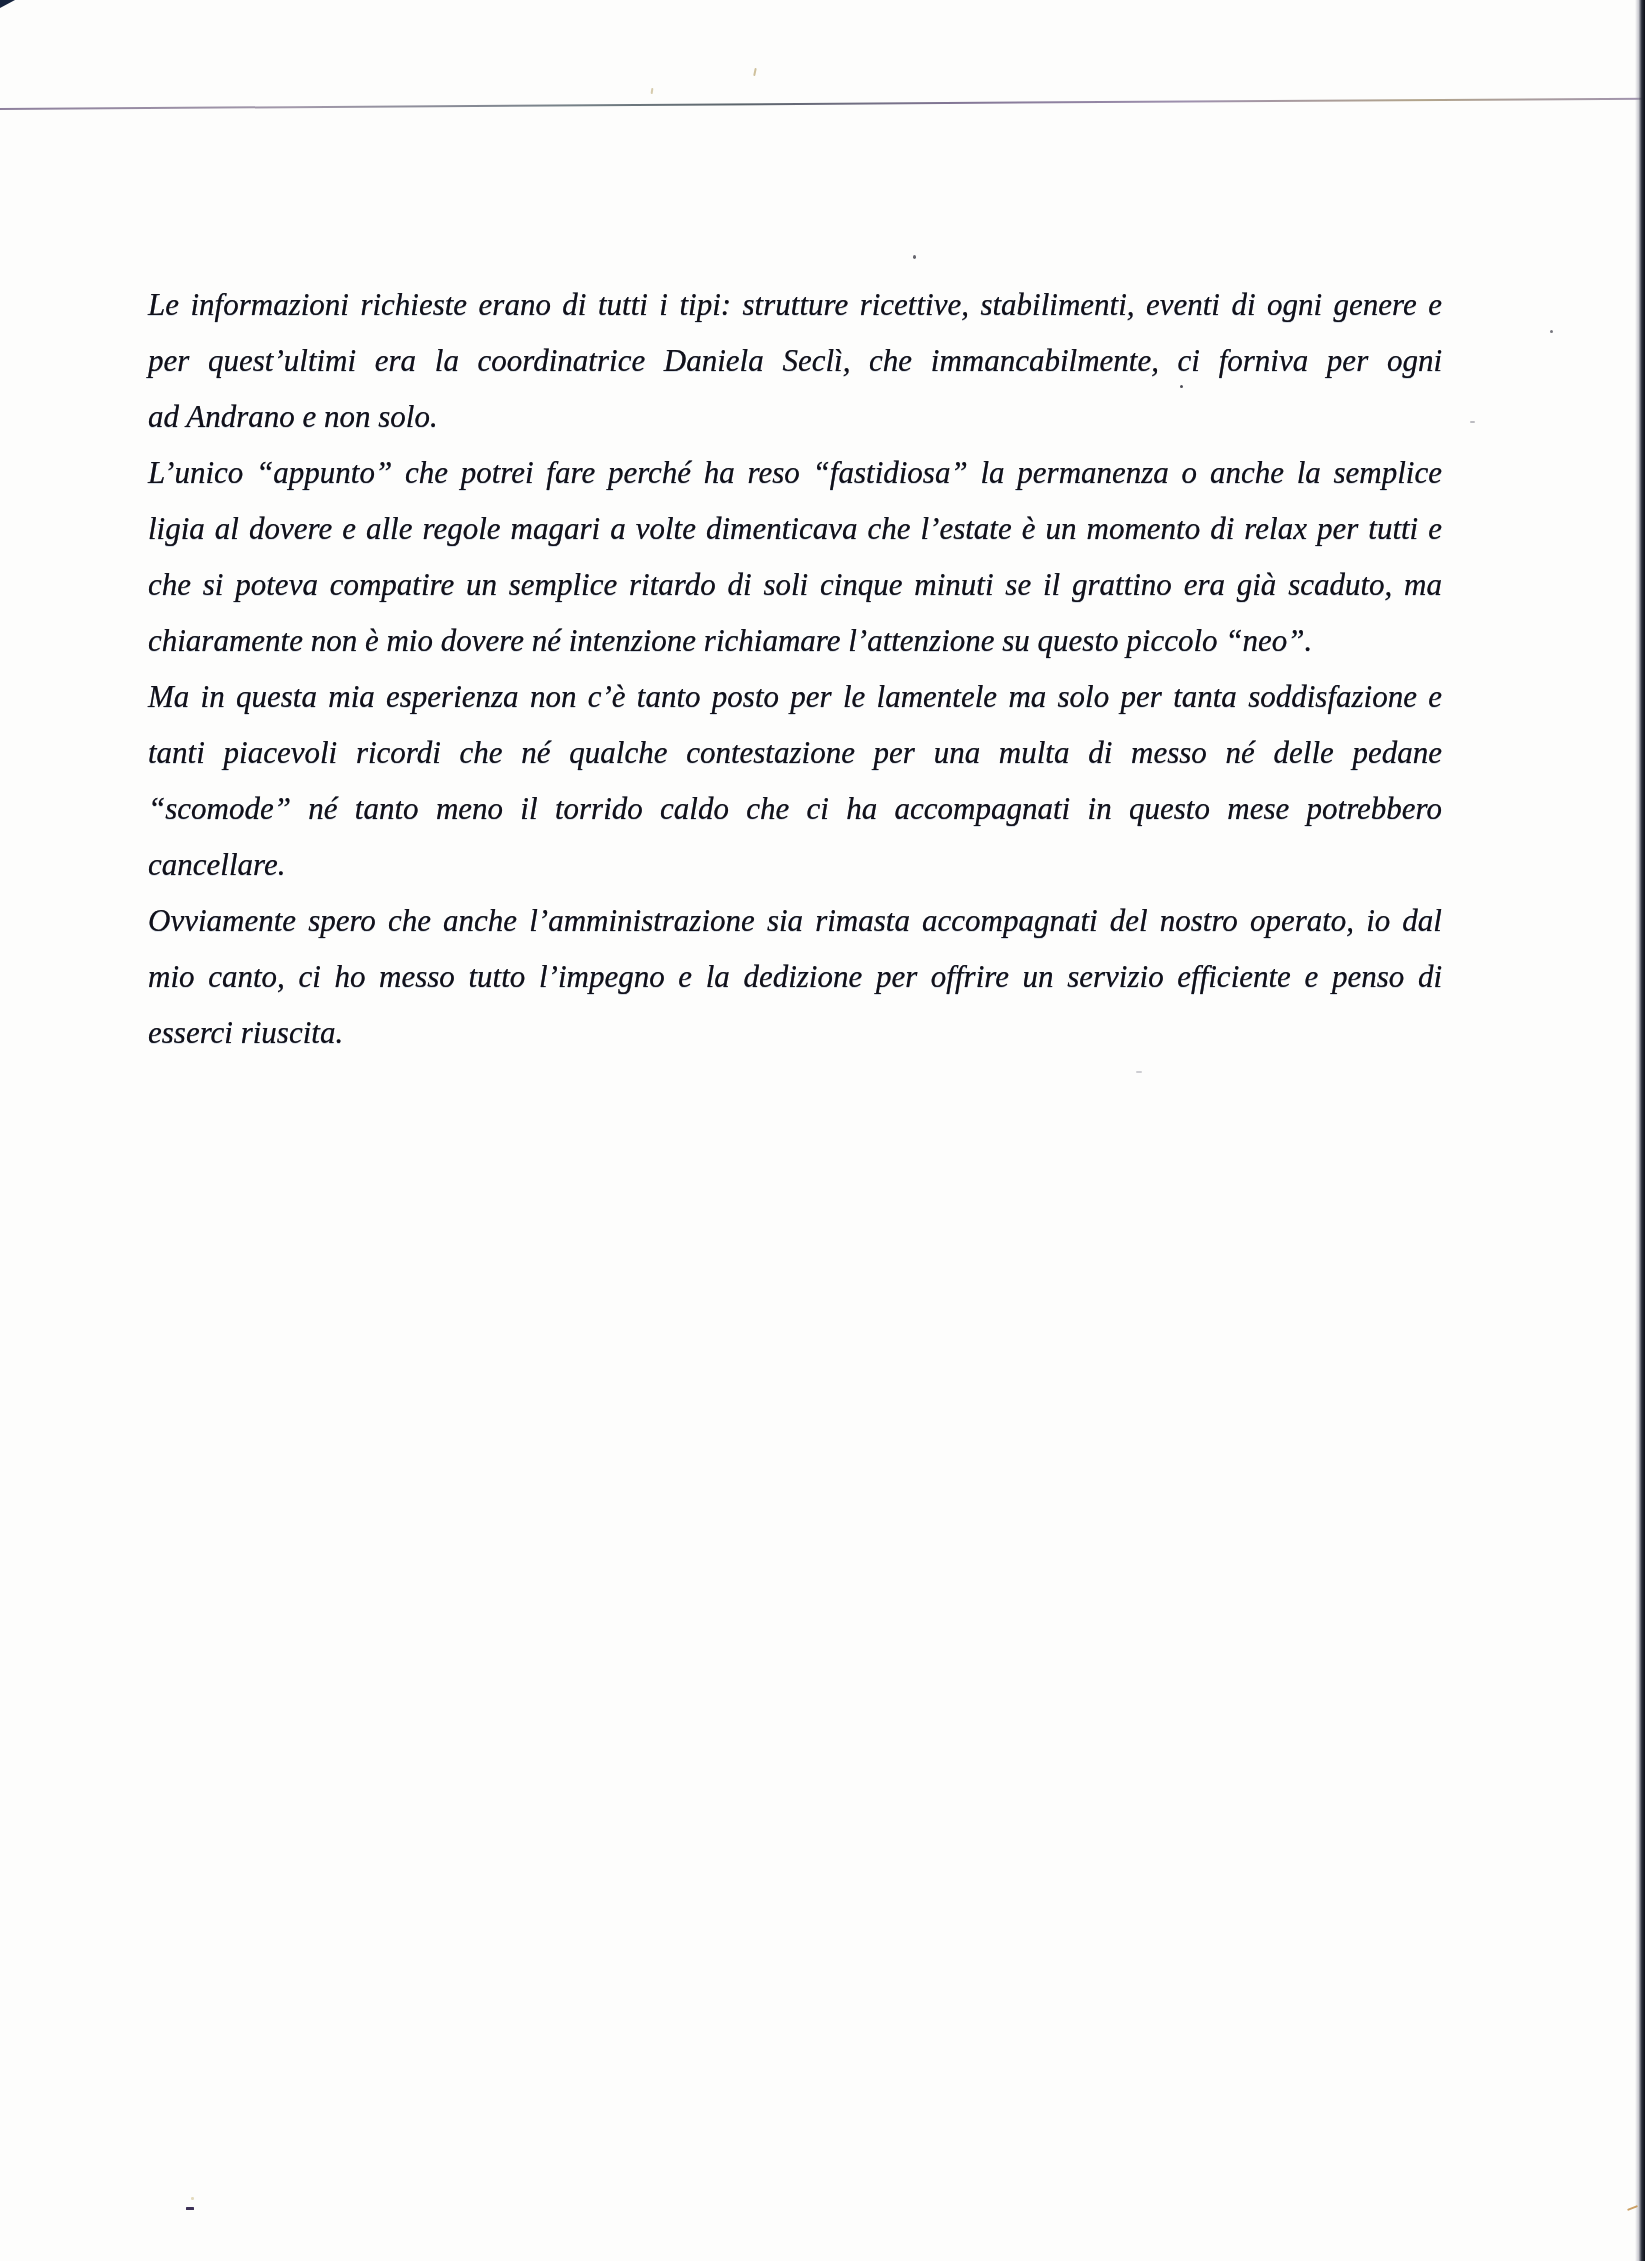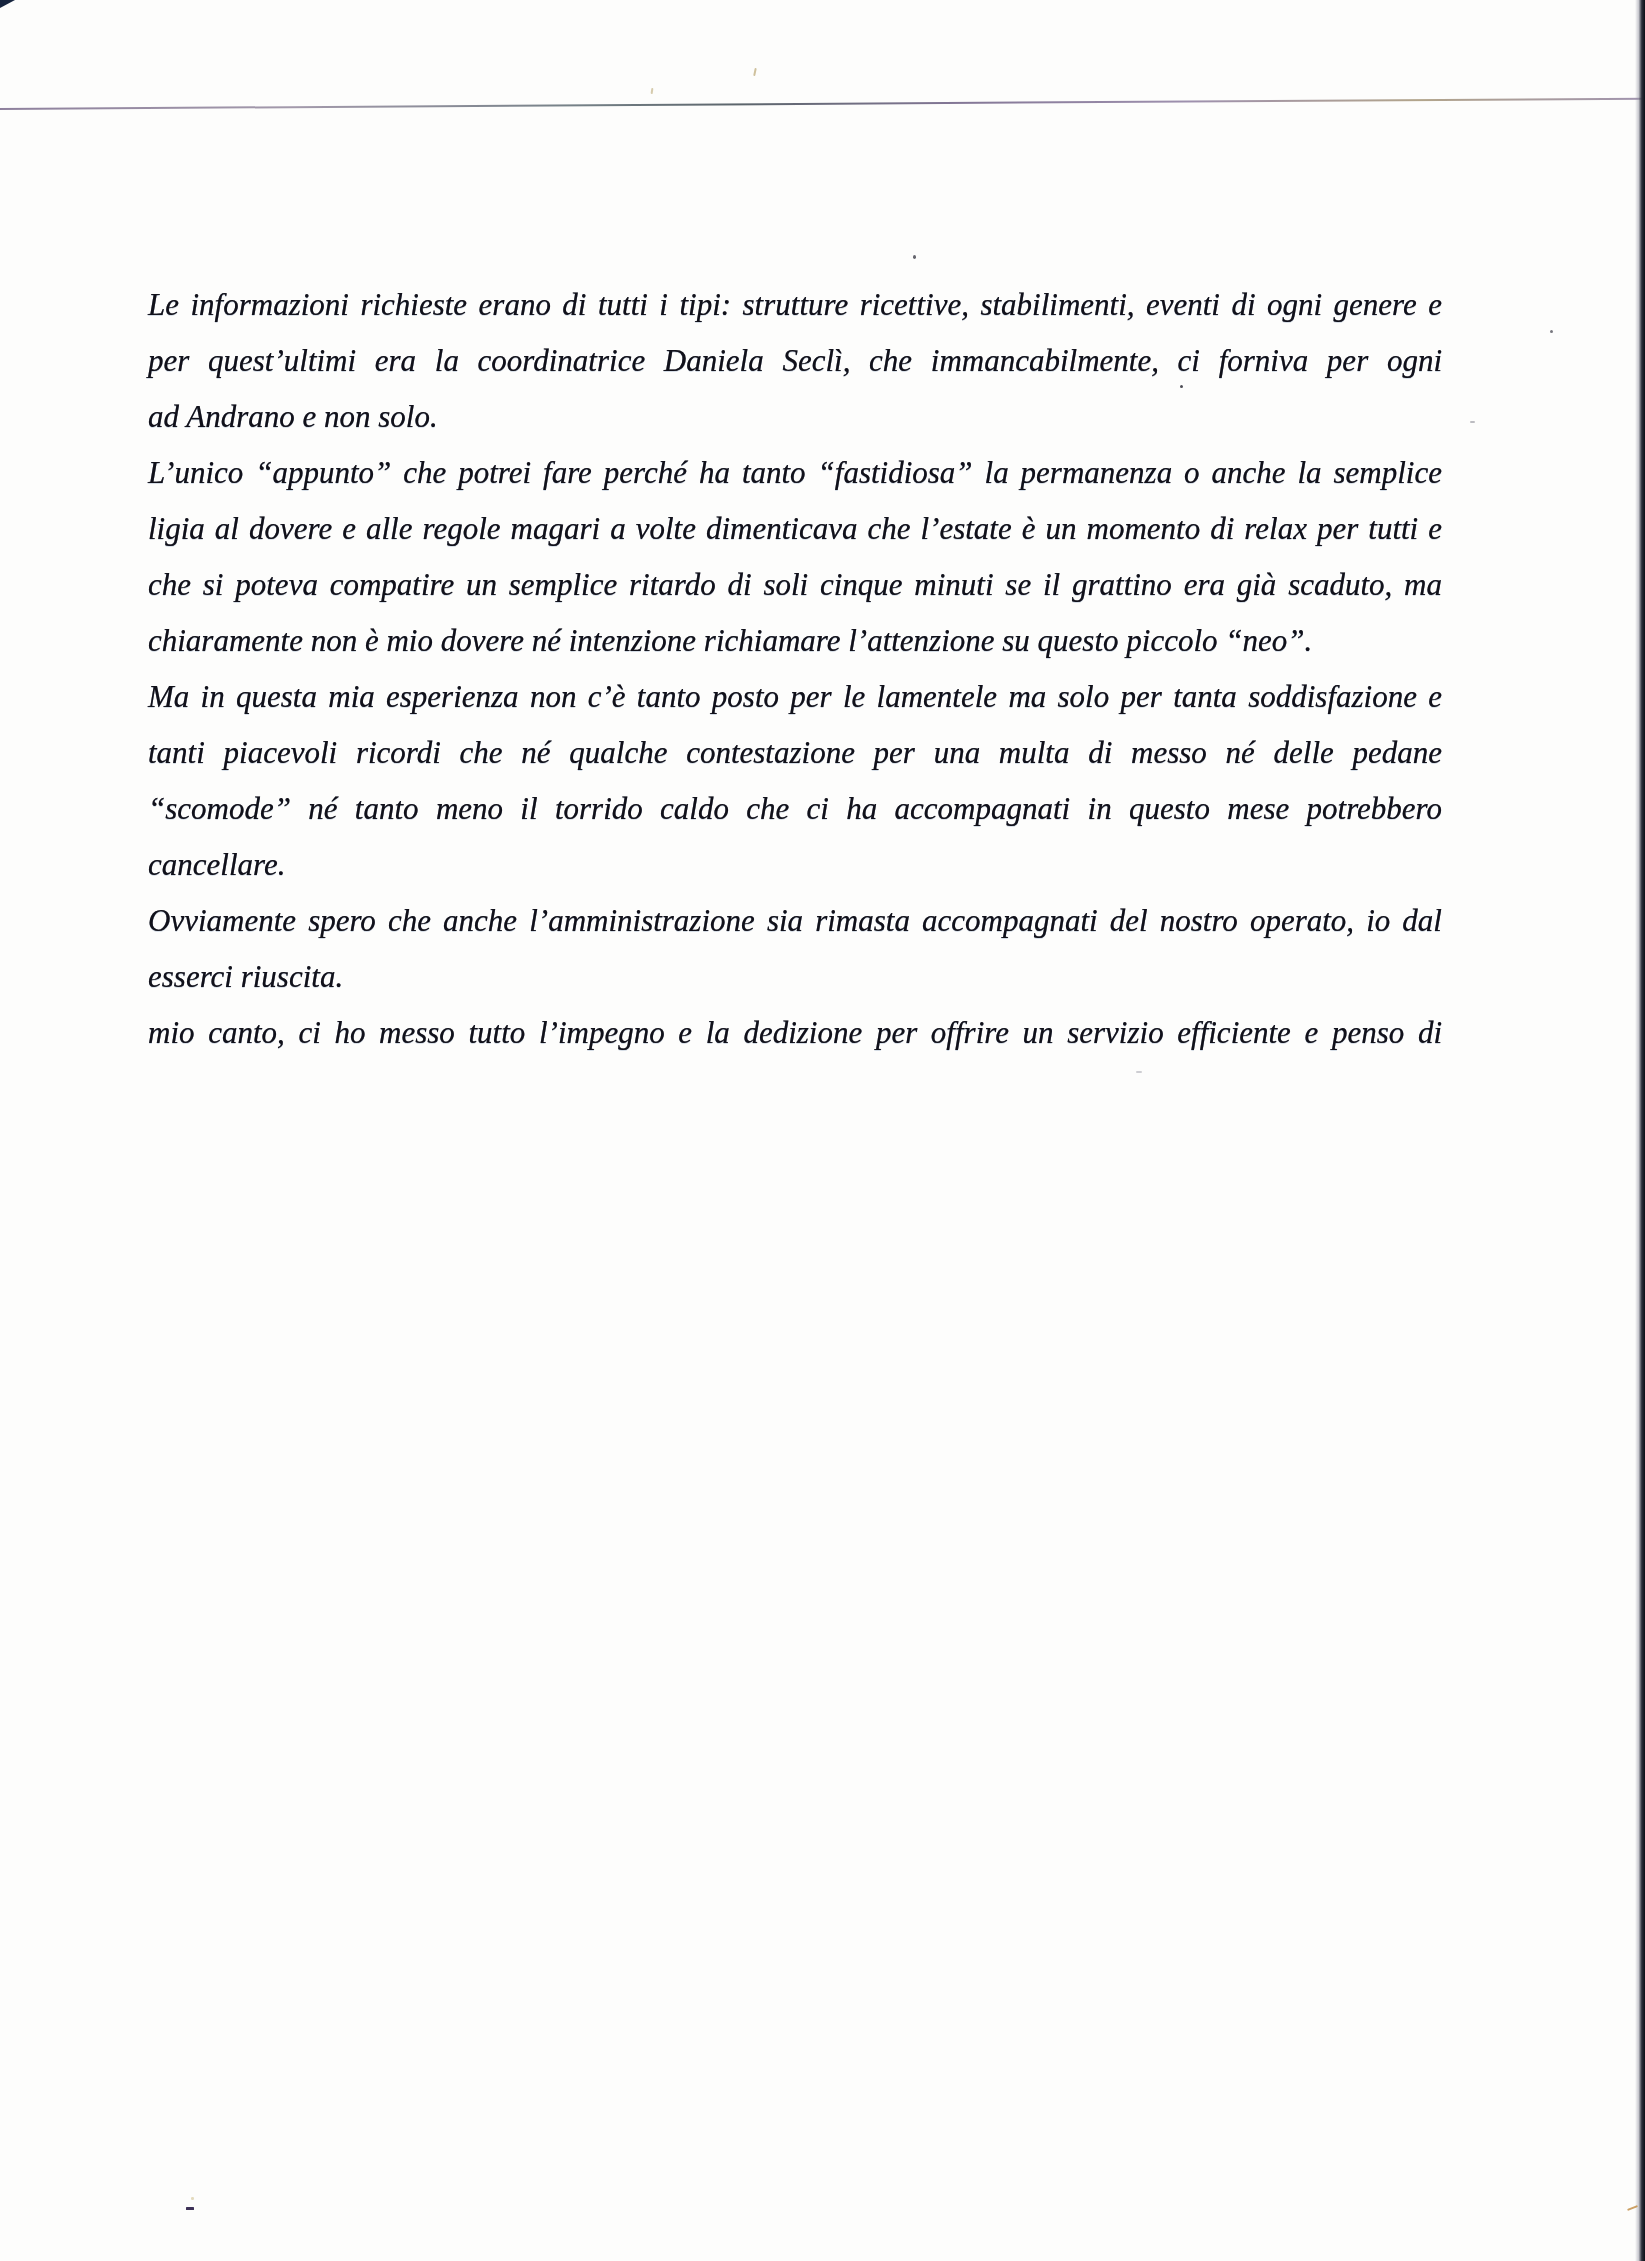--- a/index.html
+++ b/index.html
@@ -73,29 +73,29 @@
   <span class="speck sp-e"></span>
   <span class="speck sp-h"></span>
   <span class="speck sp-i"></span>
   <span class="speck sp-j"></span>
 
   <main class="text-block">
     <p class="line j">Le informazioni richieste erano di tutti i tipi: strutture ricettive, stabilimenti, eventi di ogni genere e</p>
     <p class="line j">per quest’ultimi era la coordinatrice Daniela Seclì, che immancabilmente, ci forniva per ogni</p>
     <p class="line e">ad Andrano e non solo.</p>
 
-    <p class="line j">L’unico “appunto” che potrei fare perché ha tanto “fastidiosa” la permanenza o anche la semplice</p>
+    <p class="line j">L’unico “appunto” che potrei fare perché ha reso “fastidiosa” la permanenza o anche la semplice</p>
     <p class="line j">ligia al dovere e alle regole magari a volte dimenticava che l’estate è un momento di relax per tutti e</p>
     <p class="line j">che si poteva compatire un semplice ritardo di soli cinque minuti se il grattino era già scaduto, ma</p>
     <p class="line e">chiaramente non è mio dovere né intenzione richiamare l’attenzione su questo piccolo “neo”.</p>
 
     <p class="line j">Ma in questa mia esperienza non c’è tanto posto per le lamentele ma solo per tanta soddisfazione e</p>
     <p class="line j">tanti piacevoli ricordi che né qualche contestazione per una multa di messo né delle pedane</p>
     <p class="line j">“scomode” né tanto meno il torrido caldo che ci ha accompagnati in questo mese potrebbero</p>
     <p class="line e">cancellare.</p>
 
     <p class="line j">Ovviamente spero che anche l’amministrazione sia rimasta accompagnati del nostro operato, io dal</p>
+    <p class="line j">mio canto, ci ho messo tutto l’impegno e la dedizione per offrire un servizio efficiente e penso di</p>
     <p class="line e">esserci riuscita.</p>
-    <p class="line j">mio canto, ci ho messo tutto l’impegno e la dedizione per offrire un servizio efficiente e penso di</p>
   </main>
 
 </div>
 
 
 </body></html>

